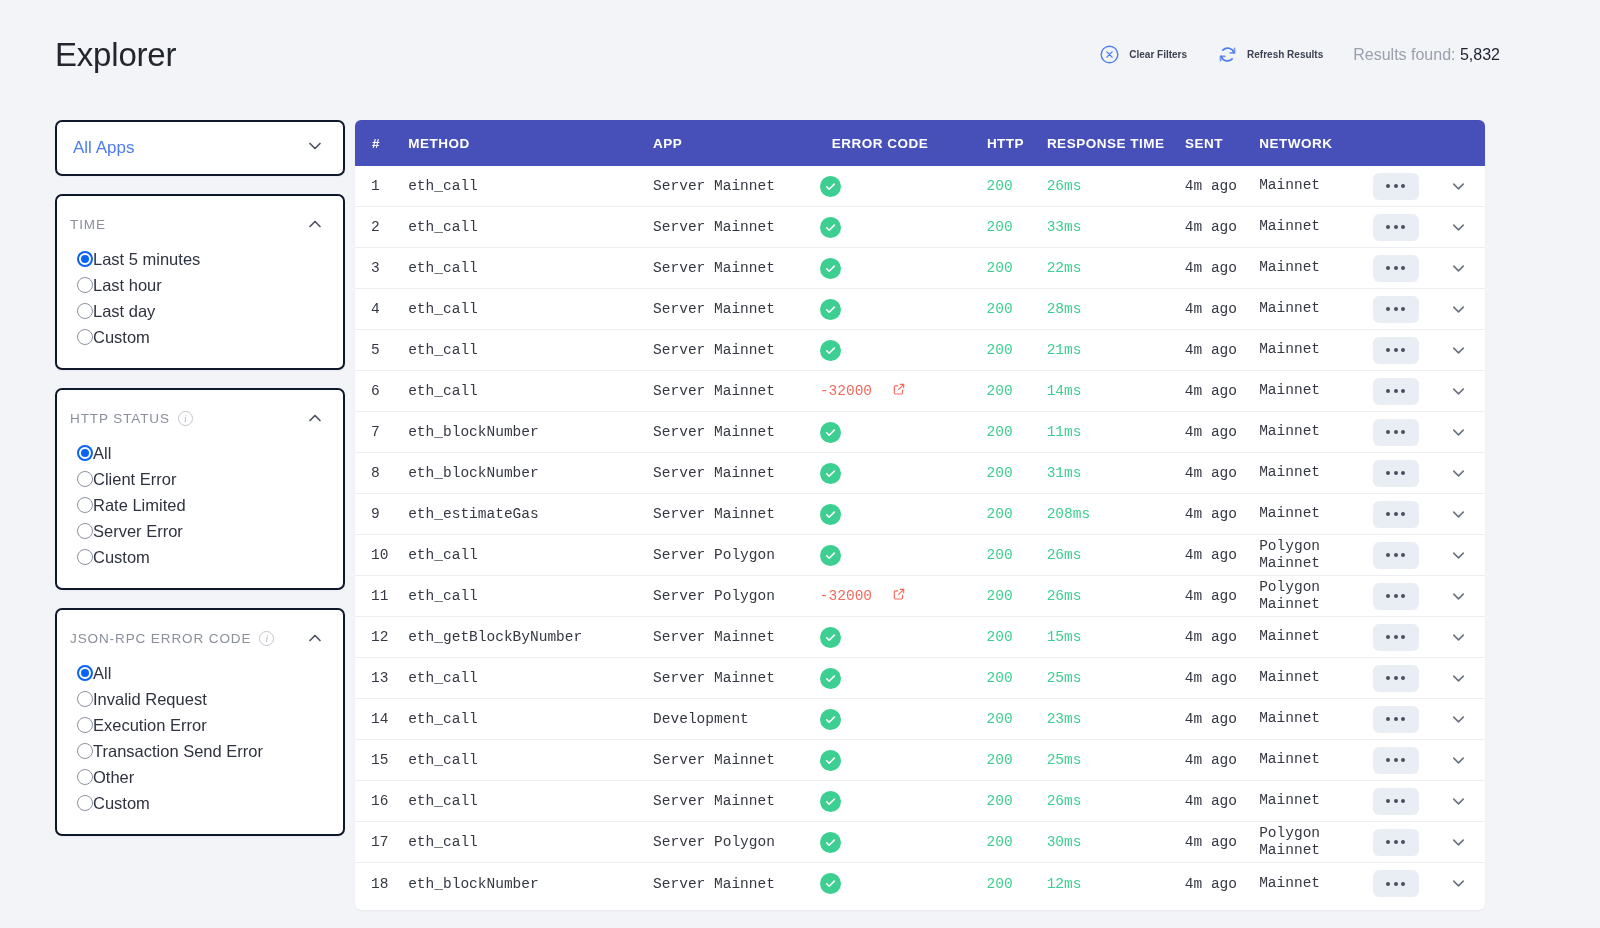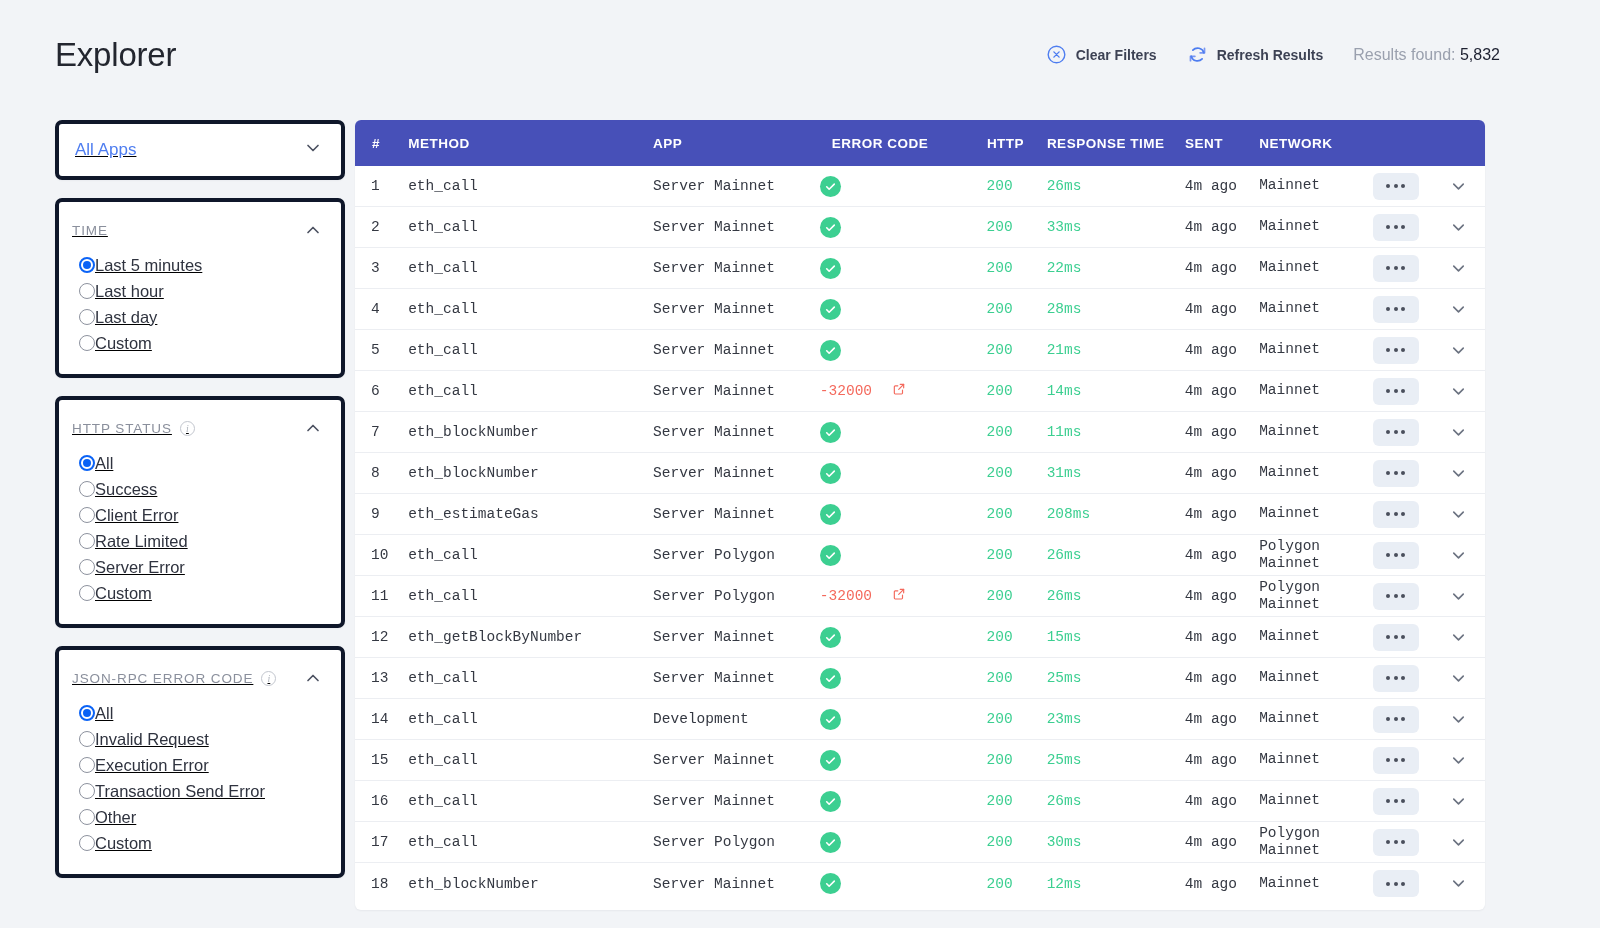--- a/index.html
+++ b/index.html
@@ -18,41 +18,40 @@
   .page-title {
     position: absolute; left: 55px; top: 36px;
     font-size: 33px; font-weight: 400; color: #23262f; letter-spacing: -0.2px;
   }
   .header-actions {
     position: absolute; right: 100px; top: 44px;
     display: flex; align-items: center; gap: 30px;
   }
   .hdr-btn {
     display: flex; align-items: center; gap: 9px;
-    font-size: 14px; font-weight: 700; color: #3d4254;
+    font-size: 10px; font-weight: 700; color: #3d4254;
     cursor: pointer; background: none; border: none;
     font-family: "Liberation Sans", sans-serif;
   }
   .hdr-btn .ico { display: flex; align-items: center; }
   .results-found {
     font-size: 16px; color: #9aa0ae; white-space: nowrap;
   }
   .results-found b { color: #1d2030; font-weight: 400; }
 
   
   .sidebar {
     position: absolute; left: 55px; top: 120px; width: 290px;
   }
   .card {
     background: #ffffff;
-    border: 4px solid #0f172a;
+    border: 2px solid #0f172a;
     border-radius: 7px;
     box-shadow: 0 1px 2px rgba(16,24,40,0.04);
     margin-bottom: 18px;
-    text-decoration: underline;
   }
   .apps-select {
     height: 52px; display: flex; align-items: center;
     justify-content: space-between; padding: 0 18px 0 16px;
     cursor: pointer;
   }
   .apps-select .label { font-size: 17px; color: #4e7df0; }
   .filter-head {
     display: flex; align-items: center; padding: 18px 18px 0 13px;
     gap: 8px;
@@ -235,24 +234,20 @@
               </svg>
             </div>
           </div>
           <div class="radio-list">
             <label class="radio-row">
               <span class="radio checked"></span>
               <span class="radio-label">All</span>
             </label>
             <label class="radio-row">
               <span class="radio"></span>
-              <span class="radio-label">Success</span>
-            </label>
-            <label class="radio-row">
-              <span class="radio"></span>
               <span class="radio-label">Client Error</span>
             </label>
             <label class="radio-row">
               <span class="radio"></span>
               <span class="radio-label">Rate Limited</span>
             </label>
             <label class="radio-row">
               <span class="radio"></span>
               <span class="radio-label">Server Error</span>
             </label>

